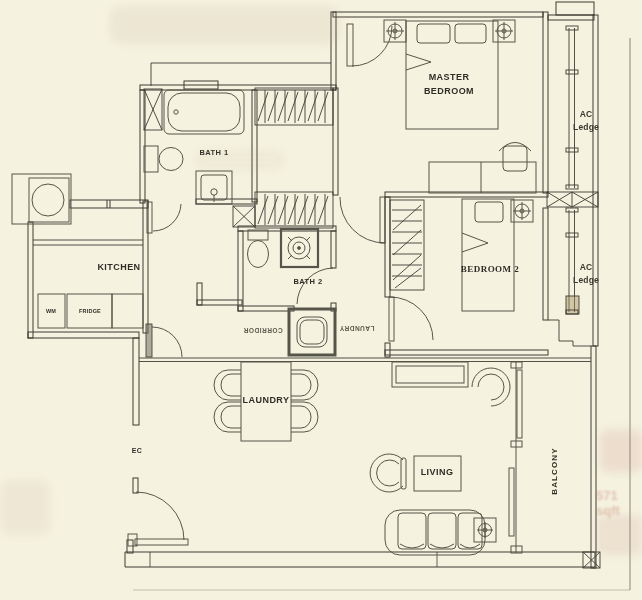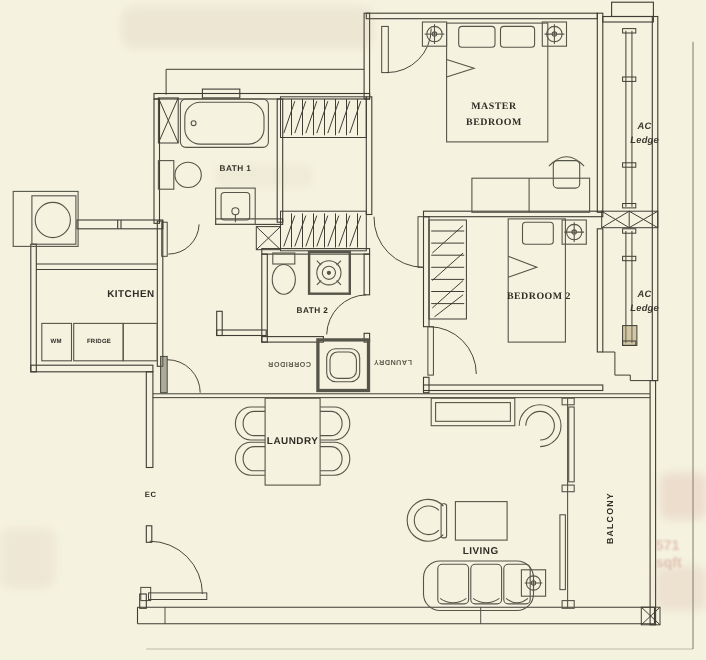--- a/index.html
+++ b/index.html
@@ -5,21 +5,21 @@
   html,body{margin:0;padding:0;background:#e9e6d4;}
   .stage{position:relative;width:642px;height:600px;background:#f5f2e0;overflow:hidden;
          font-family:"Liberation Sans",sans-serif;}
   .stage svg{position:absolute;left:0;top:0;}
   .lbl{position:absolute;transform:translate(-50%,-50%);color:#2f2e26;
        font-family:"Liberation Sans",sans-serif;font-weight:700;font-size:9px;
        letter-spacing:.45px;text-align:center;white-space:pre-line;line-height:1.5;}
   .lbl.sm{font-size:7.5px;letter-spacing:.4px;}
   .lbl.xs{font-size:5.5px;letter-spacing:.2px;}
   .lbl.ec{font-size:7px;}
-  .lbl.acl{font-size:8.5px;line-height:1.55;letter-spacing:.2px;color:#3a392e;font-style:italic;}
+  .lbl.acl{font-size:8.5px;line-height:1.55;letter-spacing:.2px;color:#3a392e;}
   .lbl.flip{transform:translate(-50%,-50%) rotate(180deg);font-size:6.5px;
             letter-spacing:.5px;color:#4a4a3c;opacity:.9;filter:blur(.2px);}
   .lbl.vert{transform:translate(-50%,-50%) rotate(-90deg);font-size:8px;letter-spacing:1.1px;}
   .ghost-text{position:absolute;color:rgba(200,130,115,.42);font-weight:700;
               font-size:13px;filter:blur(.8px);font-family:"Liberation Sans",sans-serif;}
   .smudge{position:absolute;filter:blur(4px);pointer-events:none;}
 </style>
 </head>
 <body>
 
@@ -310,28 +310,28 @@
   <g stroke="#565549" stroke-width="1" fill="none">
     <line x1="516" y1="362" x2="516" y2="553"></line>
     <rect x="511" y="362" width="11" height="6"></rect>
     <rect x="511" y="441" width="11" height="6"></rect>
     <rect x="511" y="546" width="11" height="7"></rect>
     <rect x="517" y="370" width="5" height="68"></rect>
     <rect x="509" y="468" width="5" height="68"></rect>
   </g>
 </svg>
 
-  <div class="lbl" style="left:449px;top:104px;font-family:Liberation Serif, serif;">MASTER
+  <div class="lbl" style="left:449px;top:84px;">MASTER
 BEDROOM</div>
   <div class="lbl" style="left:490px;top:270px;font-family:Liberation Serif, serif;">BEDROOM 2</div>
   <div class="lbl sm" style="left:214px;top:153px;">BATH 1</div>
-  <div class="lbl sm" style="left:260px;top:282px;padding-left:48px;">BATH 2</div>
+  <div class="lbl sm" style="left:284px;top:282px;padding-left:48px;">BATH 2</div>
   <div class="lbl" style="left:119px;top:268px;">KITCHEN</div>
   <div class="lbl" style="left:266px;top:401px;">LAUNDRY</div>
-  <div class="lbl" style="left:437px;top:473px;margin-top:28px;">LIVING</div>
+  <div class="lbl" style="left:437px;top:473px;">LIVING</div>
   <div class="lbl vert" style="left:555px;top:471px;">BALCONY</div>
   <div class="lbl xs" style="left:51px;top:311px;">WM</div>
   <div class="lbl xs" style="left:90px;top:311px;">FRIDGE</div>
   <div class="lbl ec" style="left:137px;top:451px;">EC</div>
   <div class="lbl acl" style="left:586px;top:121px;">AC
 Ledge</div>
   <div class="lbl acl" style="left:586px;top:274px;">AC
 Ledge</div>
   <div class="lbl flip" style="left:263px;top:330px;">CORRIDOR</div>
   <div class="lbl flip" style="left:357px;top:328px;">LAUNDRY</div>

